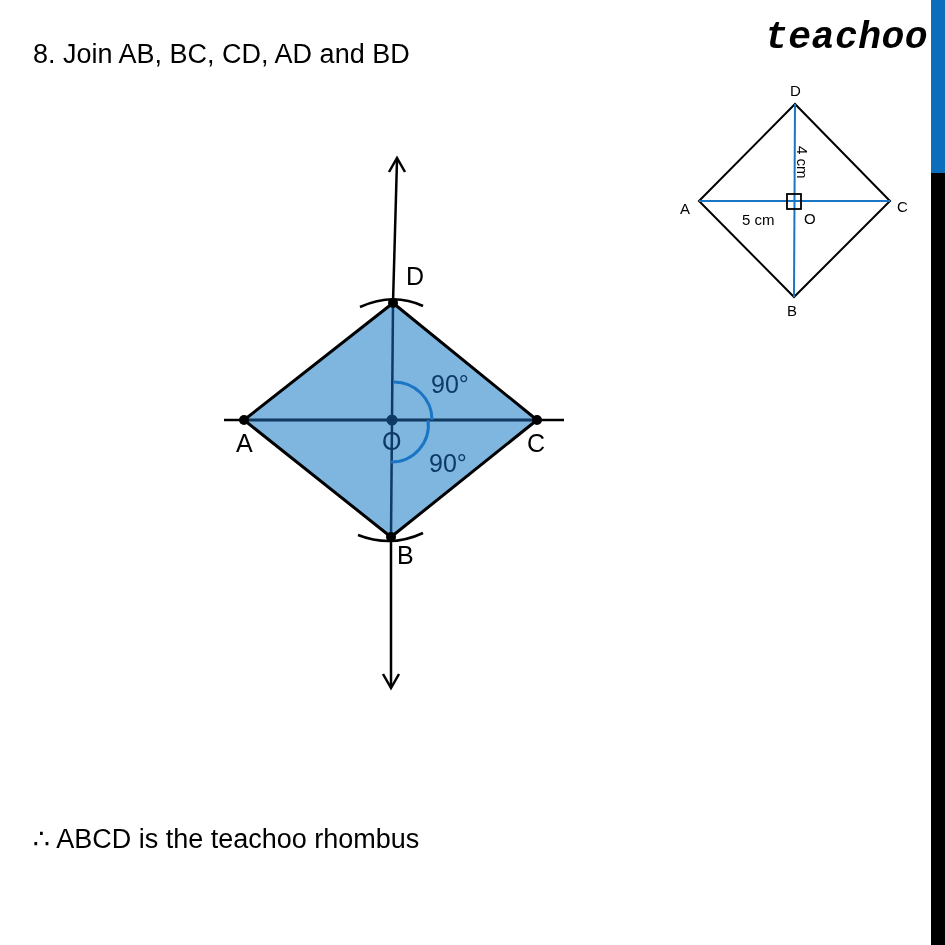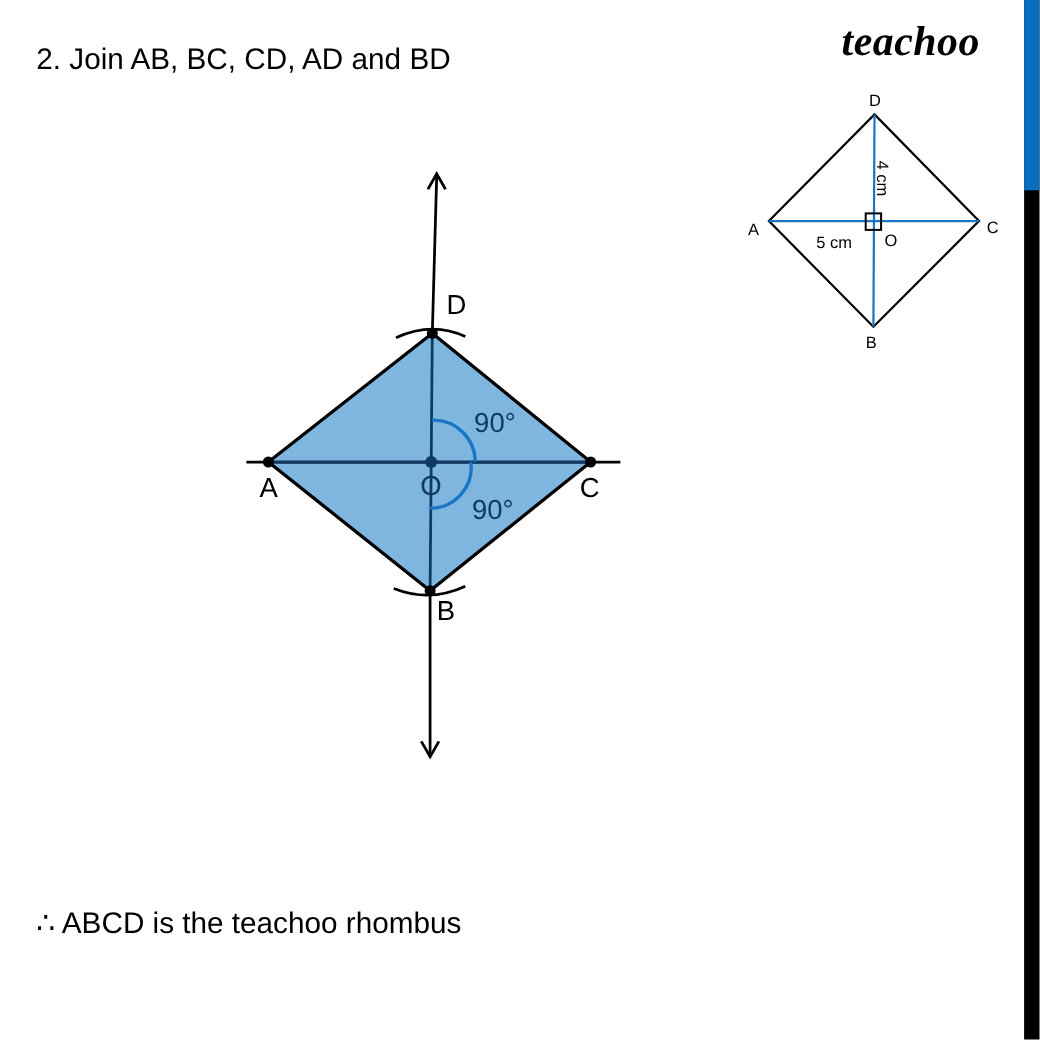--- a/index.html
+++ b/index.html
@@ -12,39 +12,39 @@
     .step-text {
       position: absolute; left: 33px; top: 36px;
       font-size: 27px; line-height: 36px; white-space: nowrap;
     }
     .conclusion {
       position: absolute; left: 33px; top: 821px;
       font-size: 27px; line-height: 36px; white-space: nowrap;
     }
     .logo {
       position: absolute; left: 765px; top: 14px;
-      font-family: Liberation Serif, serif;
+      font-family: Liberation Mono, monospace;
       font-style: italic; font-weight: bold;
       font-size: 38px; letter-spacing: 0.5px; line-height: 48px; text-align: center;
     }
     .side-bar {
       position: absolute; left: 931px; top: 0; width: 14px; height: 945px;
       background: #000;
     }
     .side-bar-accent {
       position: absolute; left: 0; top: 0; width: 14px; height: 173px;
       background: #0a6ebd;
     }
     svg { position: absolute; left: 0; top: 0; }
     .svg-text { font-family: "Liberation Sans", "DejaVu Sans", sans-serif; }
   </style>
 </head>
 <body>
 
-<div class="step-text">2. Join AB, BC, CD, AD and BD</div>
+<div class="step-text">8. Join AB, BC, CD, AD and BD</div>
 
 <div class="logo">teachoo</div>
 
 <div class="side-bar">
   <div class="side-bar-accent"></div>
 </div>
 
 <svg width="945" height="945">
 
   <polygon points="244,420 393,303 537,420 391,537" fill="#7fb6df" stroke="none"></polygon>

